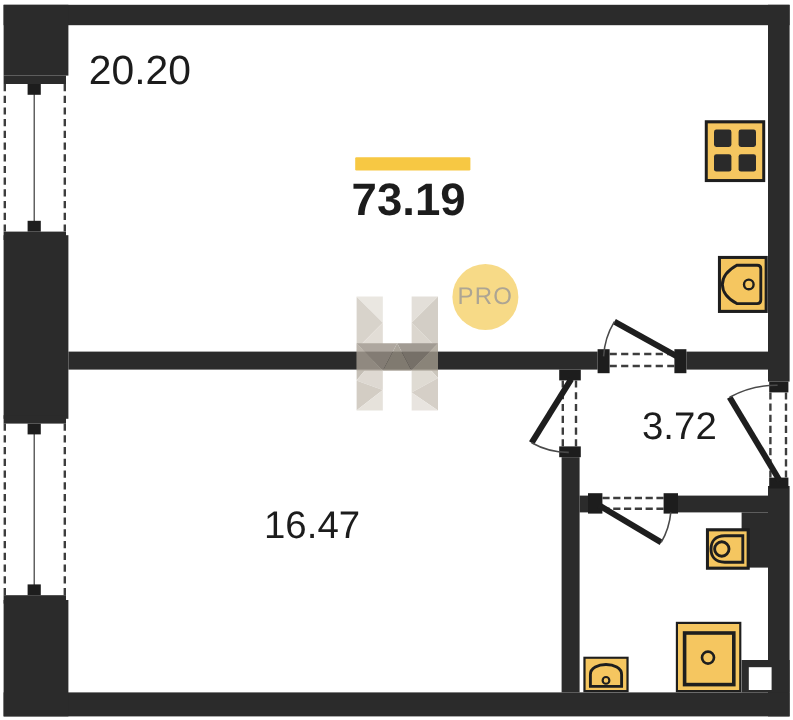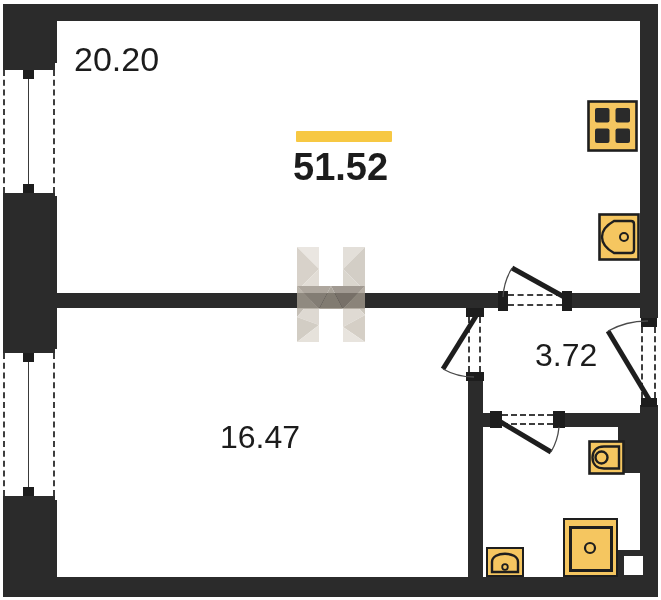--- a/index.html
+++ b/index.html
@@ -153,21 +153,24 @@
       <polygon points="46,82 68,70 68,97" fill="#cbc4b9"></polygon>
       <polygon points="46,82 68,97 46,97" fill="#e3ded7"></polygon>
       <polygon points="0,41 34,41 22,64" fill="#9a9287"></polygon>
       <polygon points="34,41 68,41 46,64" fill="#8a8278"></polygon>
       <polygon points="0,41 22,64 0,64" fill="#aaa296"></polygon>
       <polygon points="22,64 34,41 46,64" fill="#978f83"></polygon>
       <polygon points="46,64 68,41 68,64" fill="#a39b8e"></polygon>
     </g>
   </svg>
 
+  <div class="pro-badge">
+    <span>PRO</span>
+  </div>
 
   <div class="area-bar" style="left:296px;top:131px;width:96px;height:11px;"></div>
-  <div class="area-label" style="left:293px;top:146px;">51.52</div>
+  <div class="area-label" style="left:293px;top:146px;">73.19</div>
 
   <div class="room-label" style="left:74px;top:40px;font-size:34px;">20.20</div>
   <div class="room-label" style="left:220px;top:419px;">16.47</div>
   <div class="room-label" style="left:535px;top:337px;">3.72</div>
 
 </div>
 
 </body></html>

